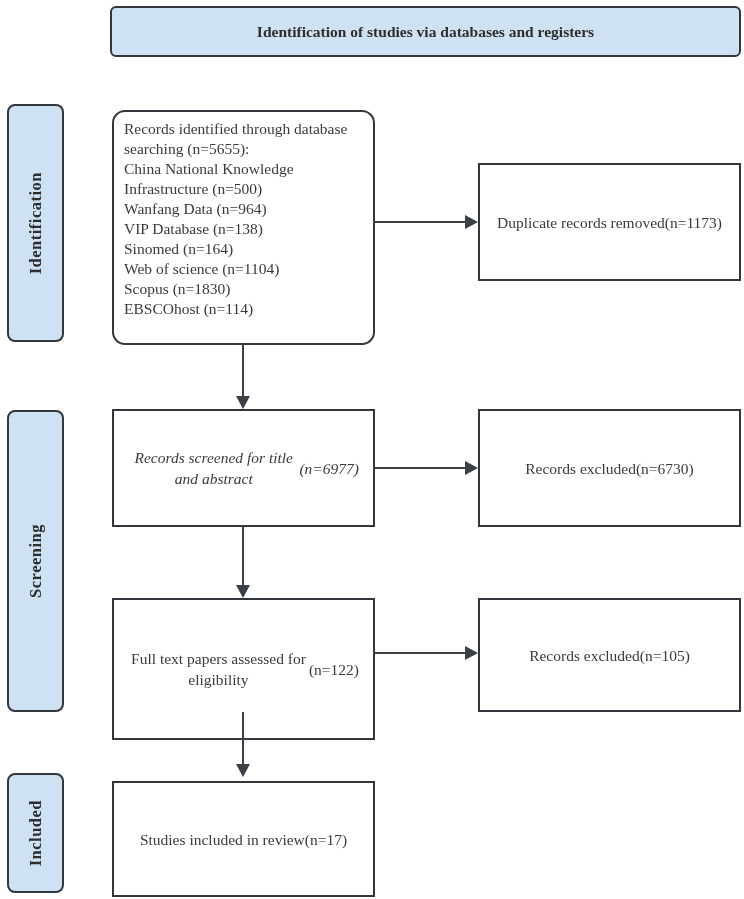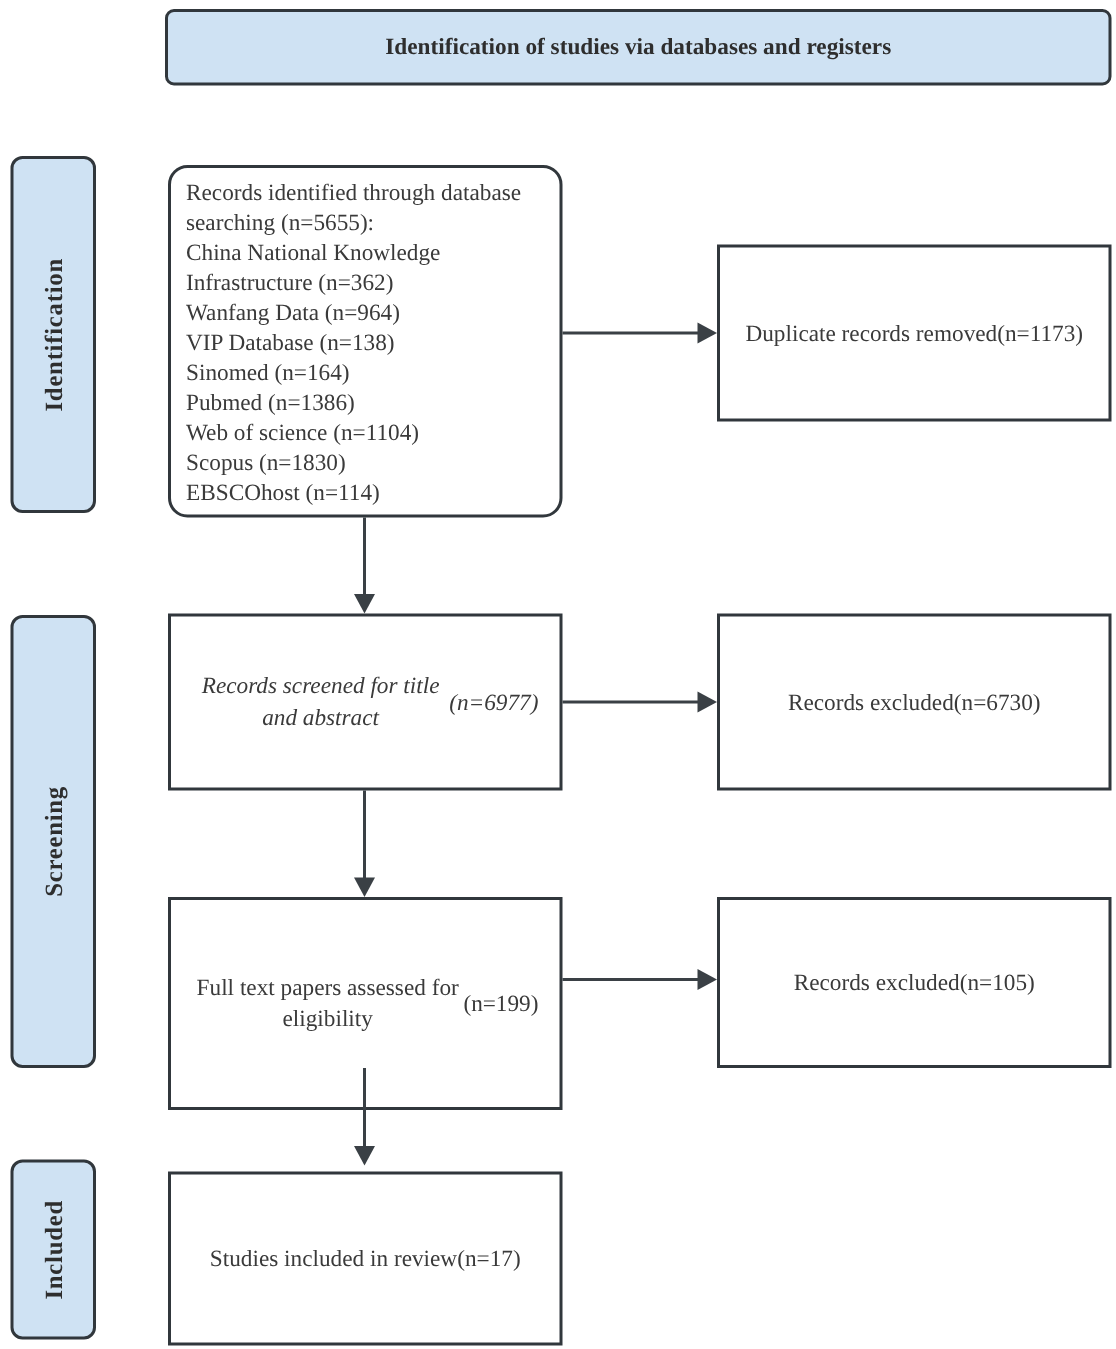--- a/index.html
+++ b/index.html
@@ -109,25 +109,24 @@
   </div>
   <div class="box stage" style="left:7px; top:410px; width:57px; height:302px;">
     <span class="stage-label">Screening</span>
   </div>
   <div class="box stage" style="left:7px; top:773px; width:57px; height:120px;">
     <span class="stage-label">Included</span>
   </div>
 
   <div class="box flowbox left-text" style="left:112px; top:110px; width:263px; height:235px;border-radius:13px;">
     <div>Records identified through database searching (n=5655):</div>
-    <div>China National Knowledge Infrastructure (n=362)</div>
+    <div>China National Knowledge Infrastructure (n=500)</div>
     <div>Wanfang Data (n=964)</div>
     <div>VIP Database (n=138)</div>
     <div>Sinomed (n=164)</div>
-    <div>Pubmed (n=1386)</div>
     <div>Web of science (n=1104)</div>
     <div>Scopus (n=1830)</div>
     <div>EBSCOhost (n=114)</div>
   </div>
 
   <div class="box flowbox center-text" style="left:478px; top:163px; width:263px; height:118px;">
     <div>Duplicate records removed</div>
     <div>(n=1173)</div>
   </div>
 
@@ -136,21 +135,21 @@
     <div>(n=6977)</div>
   </div>
 
   <div class="box flowbox center-text" style="left:478px; top:409px; width:263px; height:118px;">
     <div>Records excluded</div>
     <div>(n=6730)</div>
   </div>
 
   <div class="box flowbox center-text" style="left:112px; top:598px; width:263px; height:142px;">
     <div>Full text papers assessed for eligibility</div>
-    <div>(n=199)</div>
+    <div>(n=122)</div>
   </div>
 
   <div class="box flowbox center-text" style="left:478px; top:598px; width:263px; height:114px;">
     <div>Records excluded</div>
     <div>(n=105)</div>
   </div>
 
   <div class="box flowbox center-text" style="left:112px; top:781px; width:263px; height:116px;">
     <div>Studies included in review</div>
     <div>(n=17)</div>

